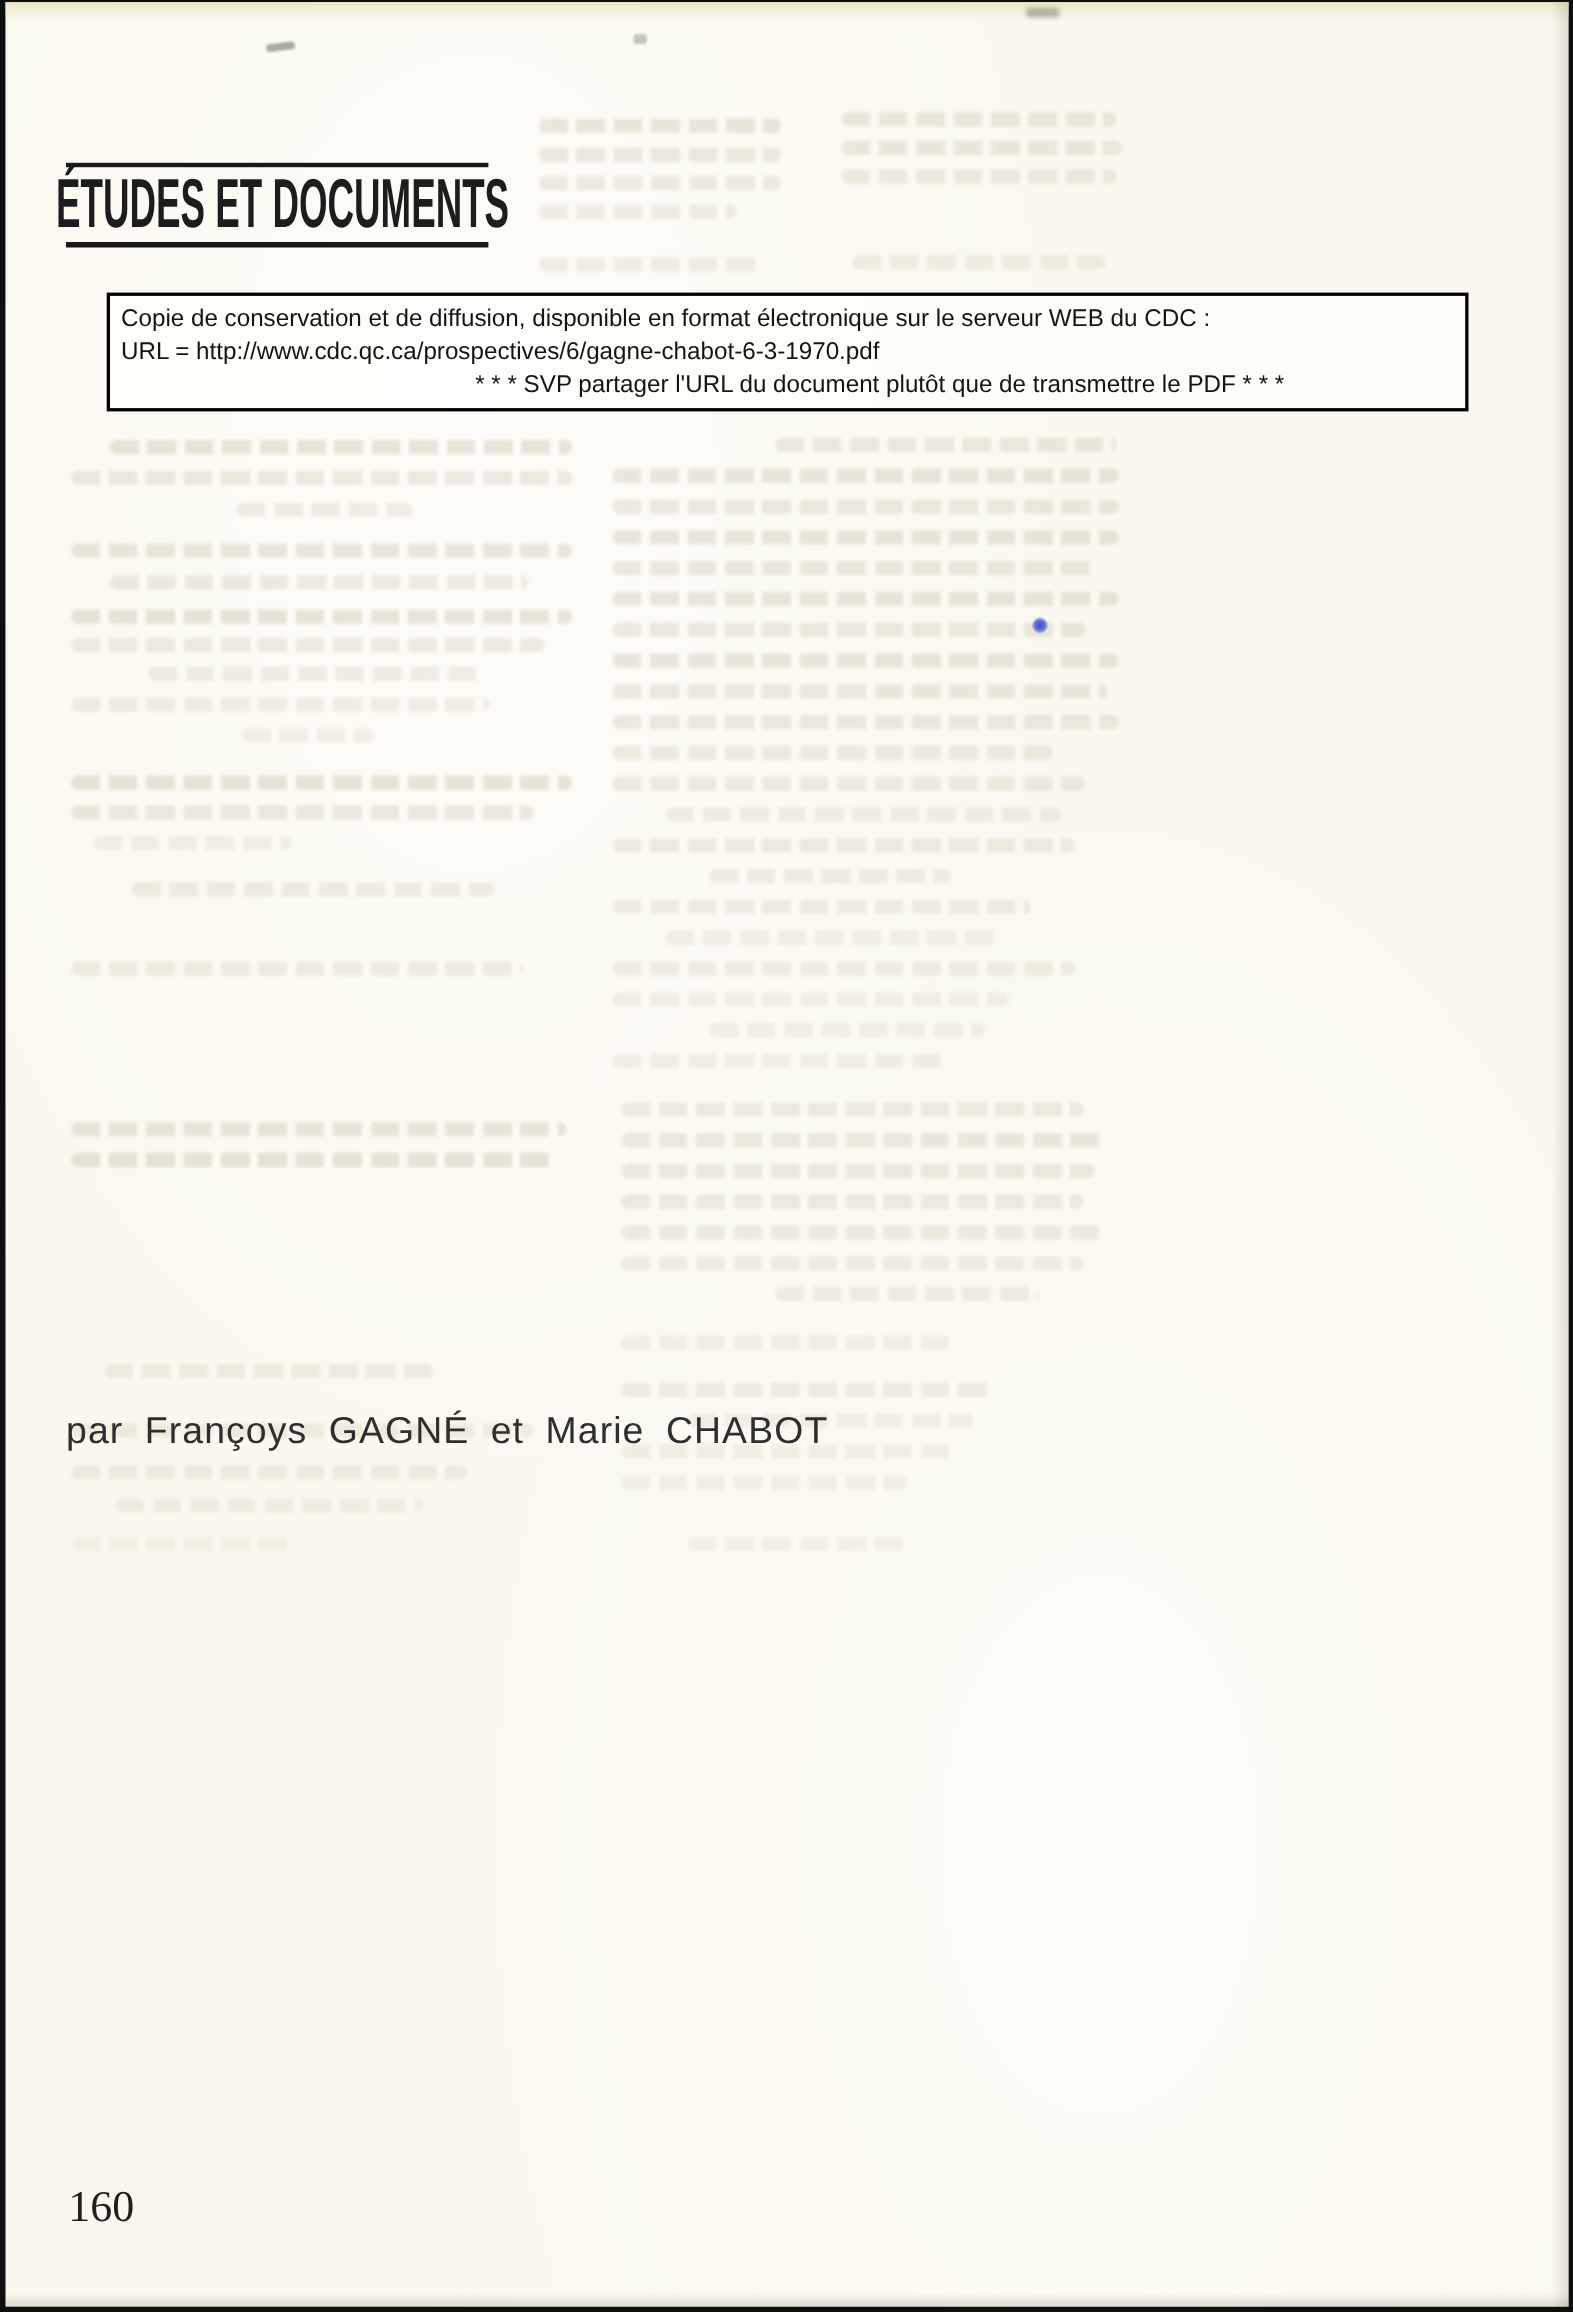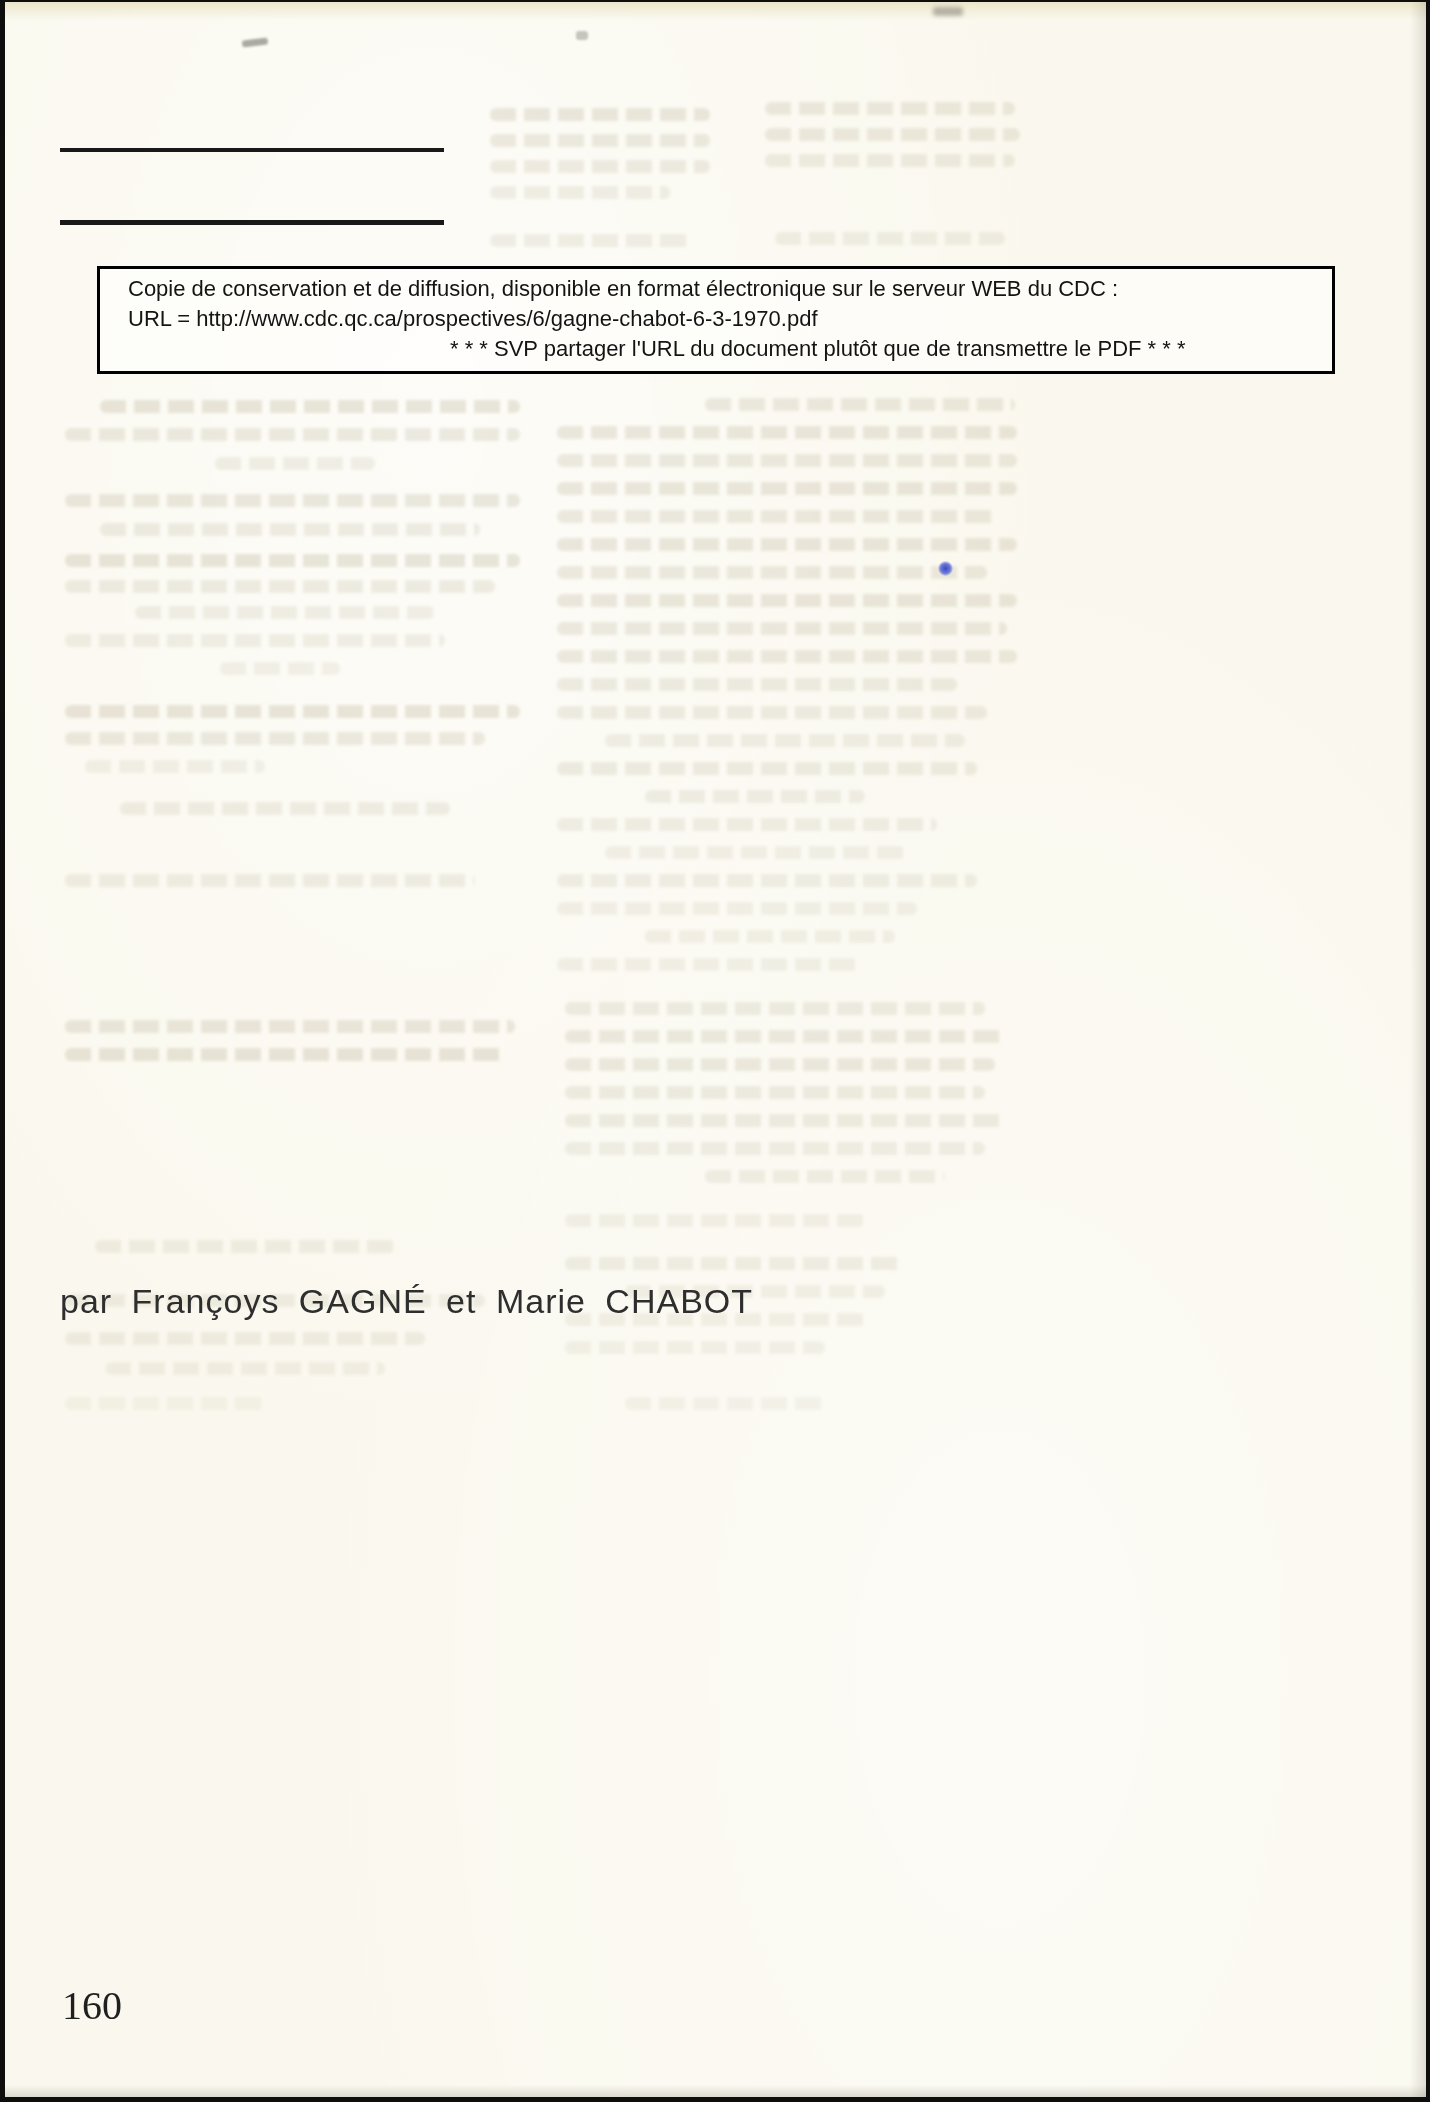--- a/index.html
+++ b/index.html
@@ -20,21 +20,21 @@
   .rule{position:absolute;left:55px;width:384px;background:#191919;}
   .rule-top{top:146px;height:4px;}
   .rule-bottom{top:218px;height:5px;}
   .section-header{position:absolute;left:46px;top:150px;white-space:nowrap;}
   .section-header span{display:inline-block;font-size:63px;font-weight:bold;line-height:66px;
          color:#1d1d1d;transform:scaleX(.53);transform-origin:left center;}
 
   
   .notice{position:absolute;left:92px;top:264px;width:1238px;box-sizing:border-box;
           border:3px solid #000;background:rgba(255,255,255,.5);
-          padding:5px 10px 7px 28px;color:#141414;font-size:22px;line-height:30px;}
+          padding:5px 10px 7px 10px;color:#141414;font-size:22px;line-height:30px;}
   .notice .indent{margin-left:322px;}
 
   
   .title{position:absolute;left:52px;top:1064px;color:#262626;font-weight:bold;}
   .title .t1,.title .t2{display:block;white-space:nowrap;font-size:64px;line-height:87px;
           transform-origin:left center;}
   .title .t1{transform:scaleX(.82);}
   .title .t2{transform:scaleX(.74);}
   .byline{position:absolute;left:55px;top:1280px;font-size:34px;color:#2e2e2e;
           letter-spacing:1px;word-spacing:9px;white-space:nowrap;}
@@ -122,20 +122,23 @@
         <div class="ghost" style="left: 700px; top: 1168px; width: 240px; opacity: 0.12;"></div>
         <div class="ghost" style="left: 560px; top: 1212px; width: 300px; opacity: 0.1;"></div>
         <div class="ghost" style="left: 560px; top: 1255px; width: 340px; opacity: 0.12;"></div>
         <div class="ghost" style="left: 620px; top: 1283px; width: 260px; opacity: 0.1;"></div>
         <div class="ghost" style="left: 560px; top: 1311px; width: 300px; opacity: 0.1;"></div>
         <div class="ghost" style="left: 560px; top: 1339px; width: 260px; opacity: 0.09;"></div>
         <div class="ghost" style="left: 620px; top: 1395px; width: 200px; opacity: 0.08;"></div>
       </div>
 
     <div class="rule rule-top"></div>
+    <div class="section-header">
+      <span>ÉTUDES ET DOCUMENTS</span>
+    </div>
     <div class="rule rule-bottom"></div>
 
     <div class="notice">
       <div>Copie de conservation et de diffusion, disponible en format électronique sur le serveur WEB du CDC :</div>
       <div>URL = http://www.cdc.qc.ca/prospectives/6/gagne-chabot-6-3-1970.pdf</div>
       <div class="indent">* * * SVP partager l'URL du document plutôt que de transmettre le PDF * * *</div>
     </div>
 
 
     <div class="byline">par Françoys GAGNÉ et Marie CHABOT</div>

